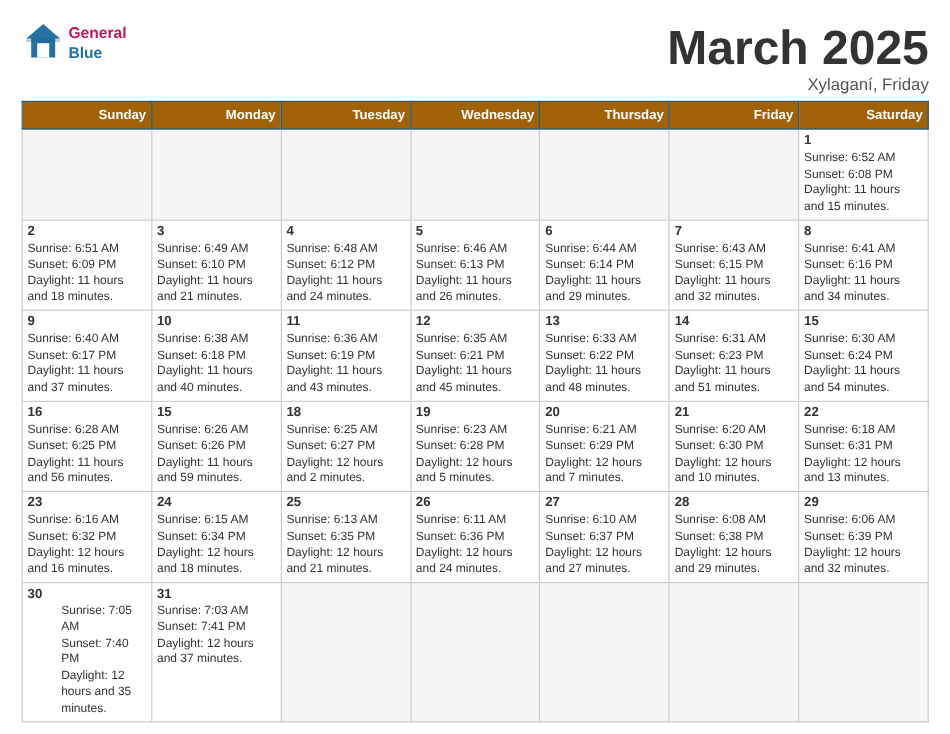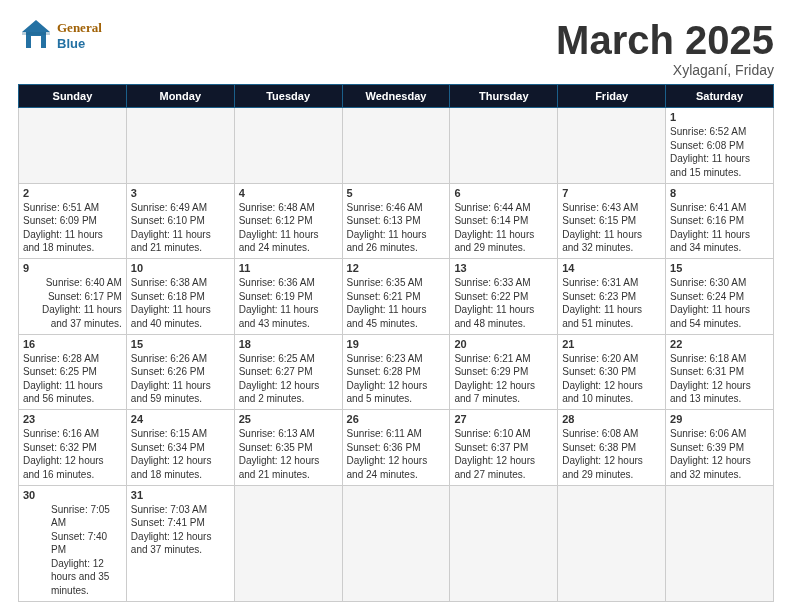--- a/index.html
+++ b/index.html
@@ -42,27 +42,27 @@
       color: #555;
     }
     .calendar {
       flex: 1;
       border: 1px solid #ccc;
       border-collapse: collapse;
       width: 100%;
       table-layout: fixed;
     }
     .calendar th {
-      background: #0f172a;
+      background: #a16207;
       color: #fff;
       font-size: 11px;
       font-weight: bold;
       padding: 5px 4px;
       border: 1px solid #1a5f8a;
-      text-align: center;
+      text-align: right;
     }
     .calendar td {
       border: 1px solid #ccc;
       vertical-align: top;
       padding: 3px 4px;
       font-size: 8.5px;
       color: #333;
       background: #fff;
       height: 75px;
     }
@@ -92,21 +92,21 @@
     <div class="logo">
     <div style="display:flex;align-items:center;gap:3px;">
       <svg width="36" height="36" viewBox="0 0 36 36">
         <rect width="36" height="36" fill="white"></rect>
         <polygon points="18,2 32,14 28,14 28,30 8,30 8,14 4,14" fill="#2471a3"></polygon>
         <rect x="13" y="18" width="10" height="12" fill="white"></rect>
         <rect x="4" y="14" width="28" height="3" fill="#1a5f8a" opacity="0.3"></rect>
       </svg>
       <div>
         <div style="font-size:13px;font-weight:bold;color:#555;line-height:1.2;">
-          <span style="color:#a16207;font-weight:bold;font-family:Liberation Serif, serif;">General</span>
+          <span style="color:#be185d;font-weight:bold;">General</span>
         </div>
         <div style="font-size:13px;color:#2471a3;font-weight:bold;line-height:1.2;">Blue</div>
       </div>
     </div>
   </div>
     <div class="title-block">
       <div class="month-title">March 2025</div>
       <div class="subtitle">Xylaganí, Friday</div>
     </div>
   </div>
@@ -178,21 +178,21 @@
           <td>
             <div class="day-num">8</div>
             <div class="day-info" style="white-space: pre-line;">Sunrise: 6:41 AM
 Sunset: 6:16 PM
 Daylight: 11 hours and 34 minutes.</div>
           </td>
         </tr>
         <tr>
           <td>
             <div class="day-num">9</div>
-            <div class="day-info" style="white-space: pre-line; text-align: right;">Sunrise: 6:40 AM
+            <div class="day-info" style="white-space: pre-line;">Sunrise: 6:40 AM
 Sunset: 6:17 PM
 Daylight: 11 hours and 37 minutes.</div>
           </td>
           <td>
             <div class="day-num">10</div>
             <div class="day-info" style="white-space: pre-line;">Sunrise: 6:38 AM
 Sunset: 6:18 PM
 Daylight: 11 hours and 40 minutes.</div>
           </td>
           <td>

